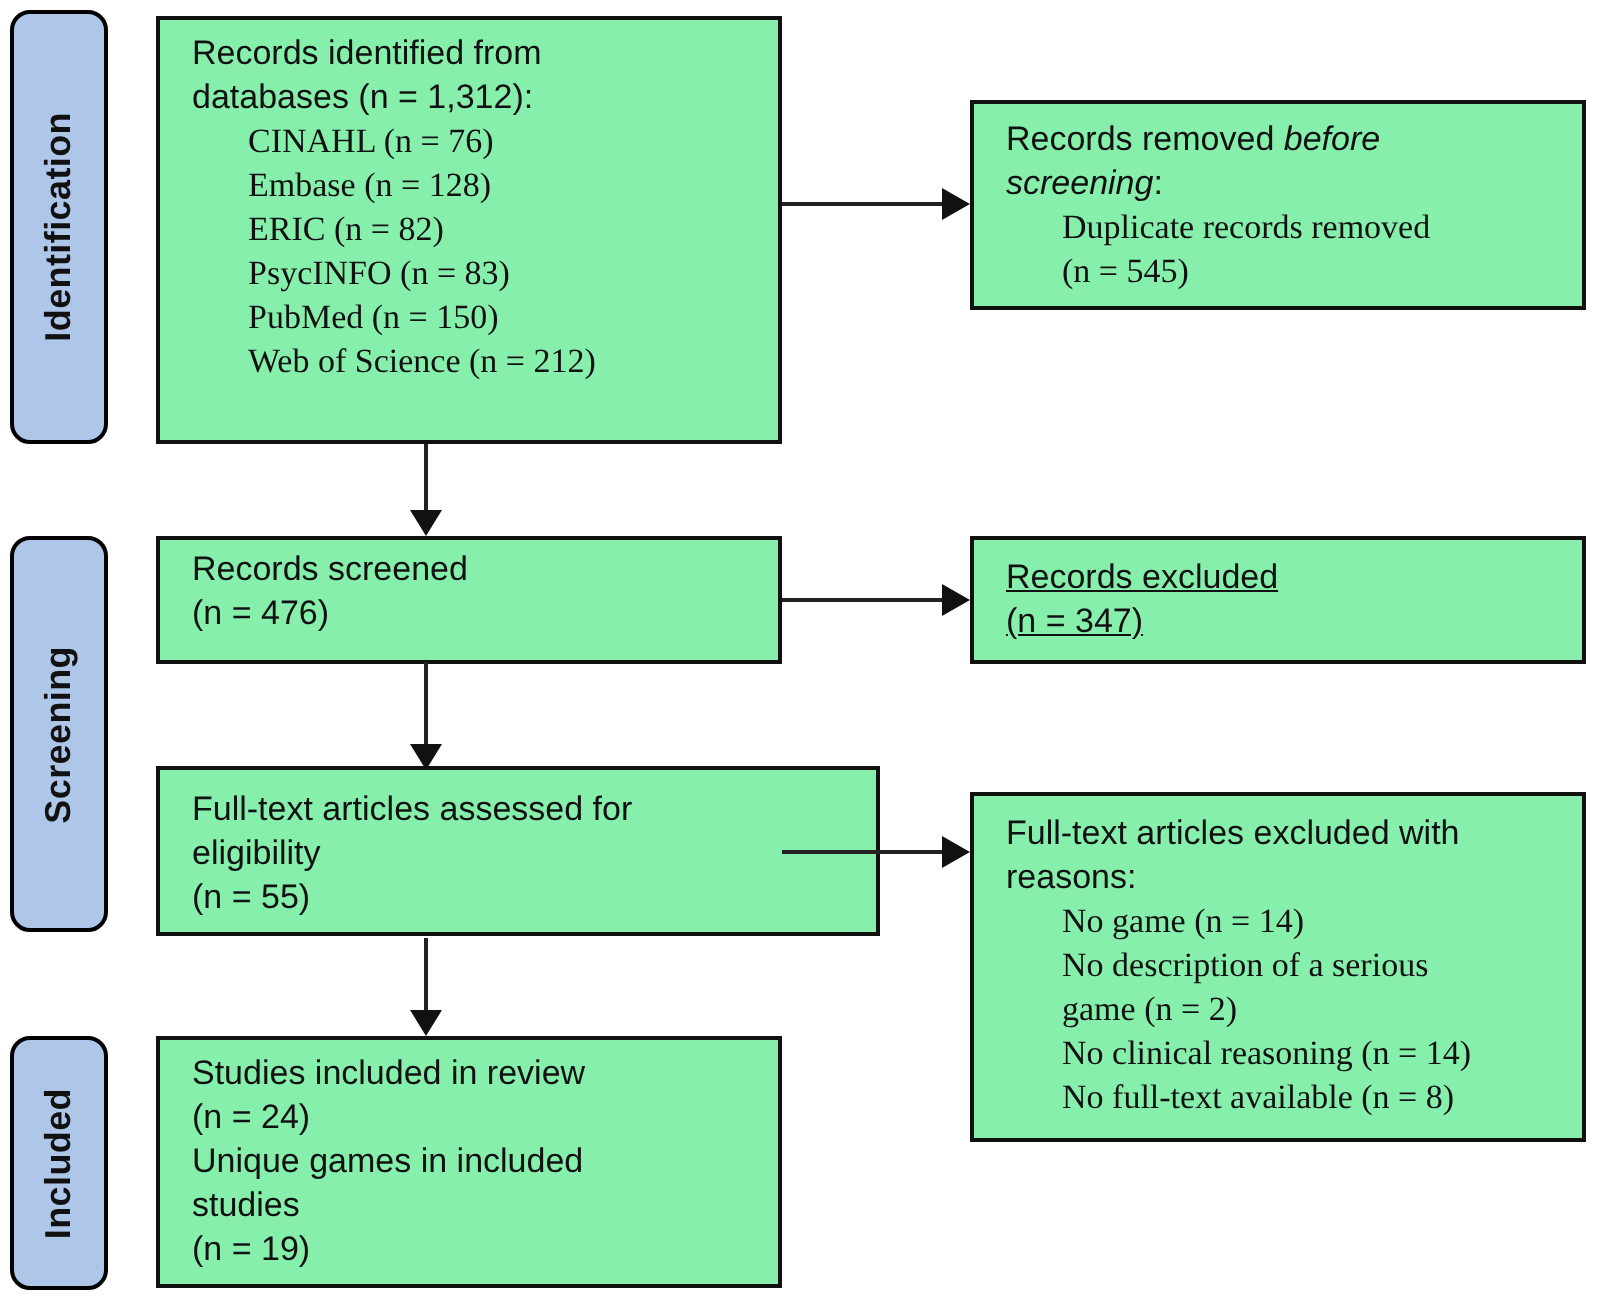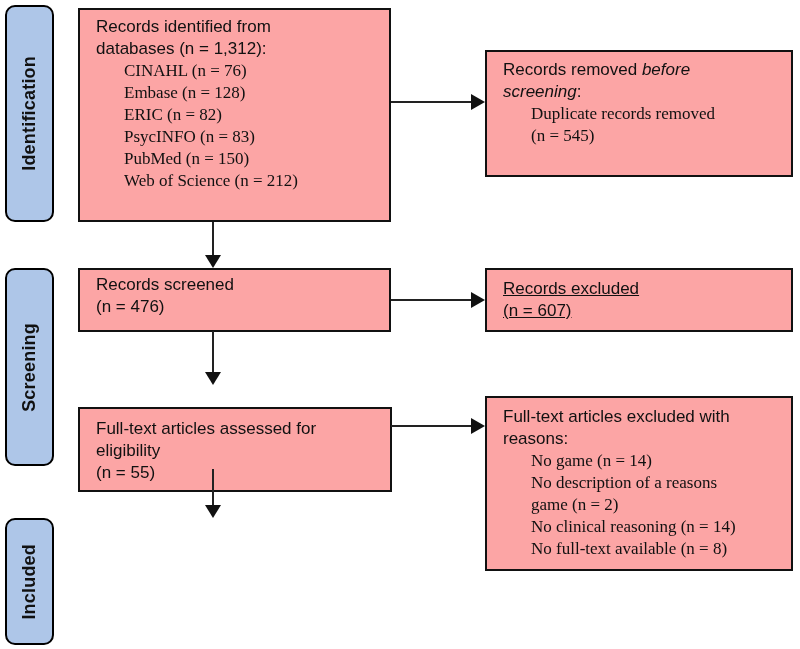--- a/index.html
+++ b/index.html
@@ -35,37 +35,37 @@
     color: #111111;
     white-space: nowrap;
   }
   .stage-identification { top: 5px;   height: 217px; }
   .stage-screening      { top: 268px; height: 198px; }
   .stage-included       { top: 518px; height: 127px; }
 
   
   .flow-box {
     position: absolute;
-    background: #fca5a5;
+    background: #86efac;
     border: 2.5px solid #111111;
     color: #111111;
     font-size: 17px;
     line-height: 22px;
     padding: 6px 8px 4px 16px;
     overflow: hidden;
   }
   .flow-box .line { white-space: nowrap; }
   .flow-box .line.indent { padding-left: 28px; font-family: Liberation Serif, serif; }
   .flow-box .it { font-style: italic; }
 
   .box-a { left: 78px;  top: 8px;   width: 313px; height: 214px; }
   .box-b { left: 78px;  top: 268px; width: 313px; height: 64px;  padding-top: 4px; }
-  .box-c { left: 78px;  top: 407px; width: 314px; height: 85px;  padding-top: 9px; }
+  .box-c { left: 78px;  top: 383px; width: 362px; height: 85px;  padding-top: 9px; }
   .box-d { left: 78px;  top: 518px; width: 313px; height: 126px; }
-  .box-e { left: 485px; top: 50px;  width: 308px; height: 127px; padding-top: 7px; }
+  .box-e { left: 485px; top: 50px;  width: 308px; height: 105px; padding-top: 7px; }
   .box-f { left: 485px; top: 268px; width: 308px; height: 64px;  padding-top: 8px; text-decoration: underline; }
   .box-g { left: 485px; top: 396px; width: 308px; height: 175px; padding-top: 8px; }
 
   
   .arrow-line-v {
     position: absolute;
     width: 2px;
     background: #222222;
   }
   .arrow-line-h {
@@ -118,35 +118,42 @@
       <div class="line"><span class="it">screening</span><span>:</span></div>
       <div class="line indent"><span>Duplicate records removed</span></div>
       <div class="line indent"><span>(n = 545)</span></div>
     </div>
   <div class="flow-box box-b">
       <div class="line"><span>Records screened</span></div>
       <div class="line"><span>(n = 476)</span></div>
     </div>
   <div class="flow-box box-f">
       <div class="line"><span>Records excluded</span></div>
-      <div class="line"><span>(n = 607)</span></div>
+      <div class="line"><span>(n = 347)</span></div>
     </div>
   <div class="flow-box box-c">
       <div class="line"><span>Full-text articles assessed for</span></div>
       <div class="line"><span>eligibility</span></div>
       <div class="line"><span>(n = 55)</span></div>
     </div>
   <div class="flow-box box-g">
       <div class="line"><span>Full-text articles excluded with</span></div>
       <div class="line"><span>reasons:</span></div>
       <div class="line indent"><span>No game (n = 14)</span></div>
-      <div class="line indent"><span>No description of a reasons</span></div>
+      <div class="line indent"><span>No description of a serious</span></div>
       <div class="line indent"><span>game (n = 2)</span></div>
       <div class="line indent"><span>No clinical reasoning (n = 14)</span></div>
       <div class="line indent"><span>No full-text available (n = 8)</span></div>
+    </div>
+  <div class="flow-box box-d">
+      <div class="line"><span>Studies included in review</span></div>
+      <div class="line"><span>(n = 24)</span></div>
+      <div class="line"><span>Unique games in included</span></div>
+      <div class="line"><span>studies</span></div>
+      <div class="line"><span>(n = 19)</span></div>
     </div>
 
   <div class="arrow-line-v" style="left:212px; top:222px; height:36px;"></div>
   <div class="arrow-head-down" style="left:205px; top:255px;"></div>
 
   <div class="arrow-line-v" style="left:212px; top:331px; height:43px;"></div>
   <div class="arrow-head-down" style="left:205px; top:372px;"></div>
 
   <div class="arrow-line-v" style="left:212px; top:469px; height:38px;"></div>
   <div class="arrow-head-down" style="left:205px; top:505px;"></div>

